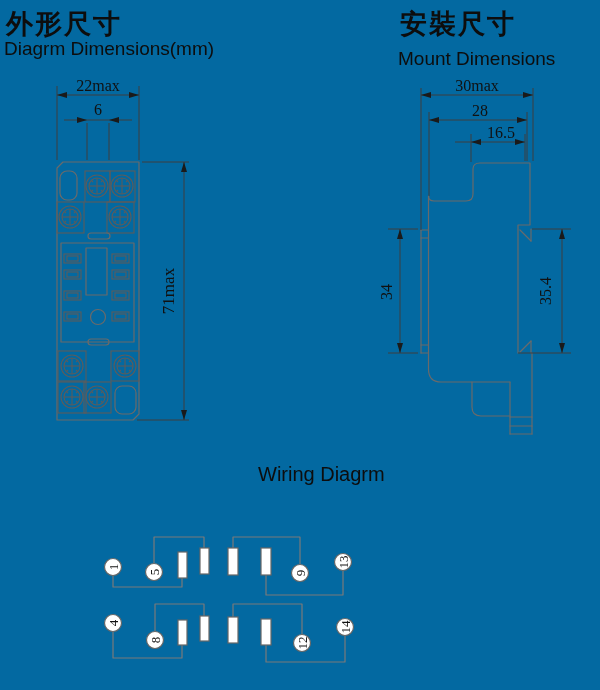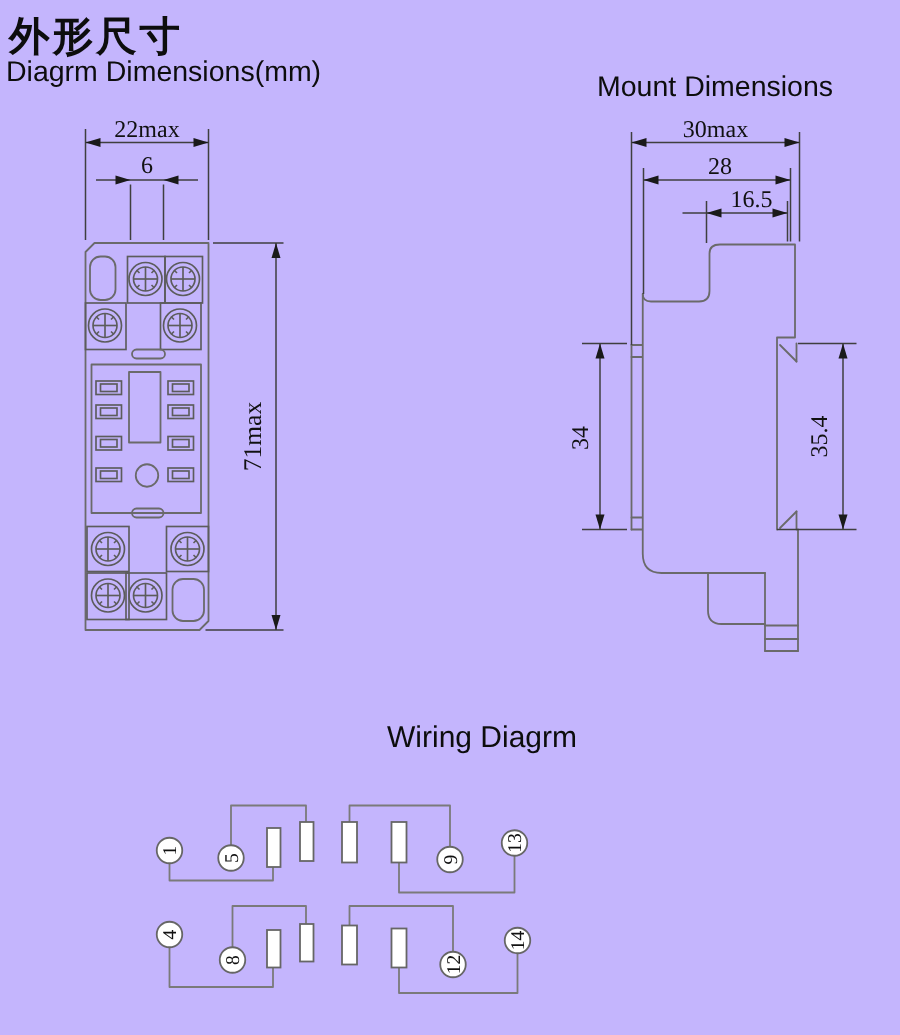--- a/index.html
+++ b/index.html
@@ -1,30 +1,30 @@
 <!DOCTYPE html>
 <html><head>
 <meta charset="utf-8">
 <style>
   html,body{margin:0;padding:0;background:#fff;}
   .page{
-    position:relative;width:600px;height:690px;background:#c4b5fd;overflow:hidden;
+    position:relative;width:600px;height:690px;background:#0369a1;overflow:hidden;
     font-family:"Liberation Sans","DejaVu Sans",sans-serif;color:#111;
   }
   .title-zh{
     position:absolute;font-size:27px;font-weight:bold;letter-spacing:2px;color:#0d0d0d;white-space:nowrap;
   }
   .title-en{
     position:absolute;font-size:19px;font-weight:normal;color:#0d0d0d;white-space:nowrap;
   }
   .wiring-zh{
     position:absolute;left:4px;top:472px;font-size:25px;font-weight:bold;letter-spacing:3px;color:#0d0d0d;white-space:nowrap;
   }
   .wiring-en{
-    position:absolute;left:258px;top:481px;font-size:20px;font-weight:normal;color:#0d0d0d;white-space:nowrap;
+    position:absolute;left:258px;top:463px;font-size:20px;font-weight:normal;color:#0d0d0d;white-space:nowrap;
   }
   svg{position:absolute;left:0;top:0;}
   .body-line{stroke:#6a6a6a;stroke-width:1.2;fill:none;stroke-linejoin:round;stroke-linecap:round;}
   .screw-line{stroke:#5c5c5c;stroke-width:1.1;fill:none;}
   .dim-line{stroke:#3f3f3f;stroke-width:1;fill:none;}
   .arrow{fill:#1a1a1a;stroke:none;}
   .dim-text{
     font-family:"Liberation Serif","DejaVu Serif",serif;font-size:16px;fill:#111;
   }
   .dim-text-lg{font-size:17px;}
@@ -35,20 +35,21 @@
   }
 </style>
 </head>
 <body>
 
 <div class="page">
 
   <div class="title-zh" style="left:6px;top:6px;">外形尺寸</div>
   <div class="title-en" style="left:4px;top:38px;">Diagrm Dimensions(mm)</div>
 
+  <div class="title-zh" style="left:400px;top:6px;">安裝尺寸</div>
   <div class="title-en" style="left:398px;top:48px;">Mount Dimensions</div>
 
   <div class="wiring-en">Wiring Diagrm</div>
 
   <svg width="600" height="690" viewBox="0 0 600 690">
 
     <g>
 
       <path class="body-line" d="M 63,162 H 139 V 414 L 133,420 H 57 V 168 Z"></path>
 

